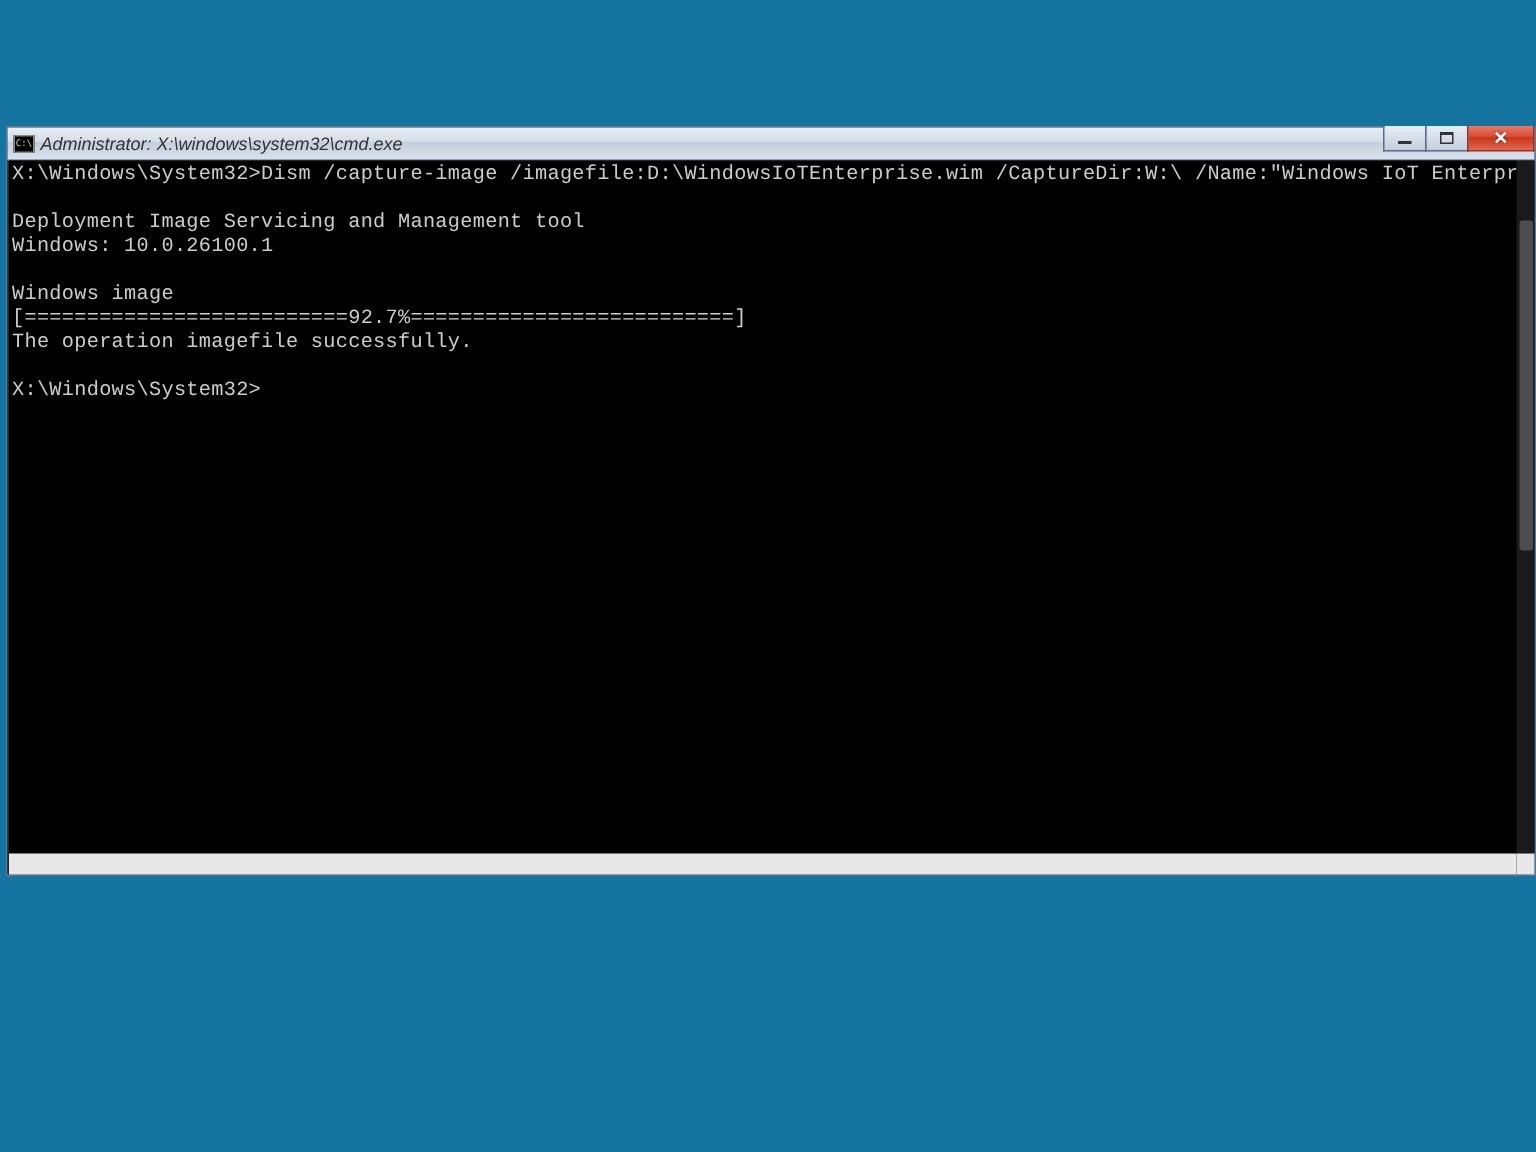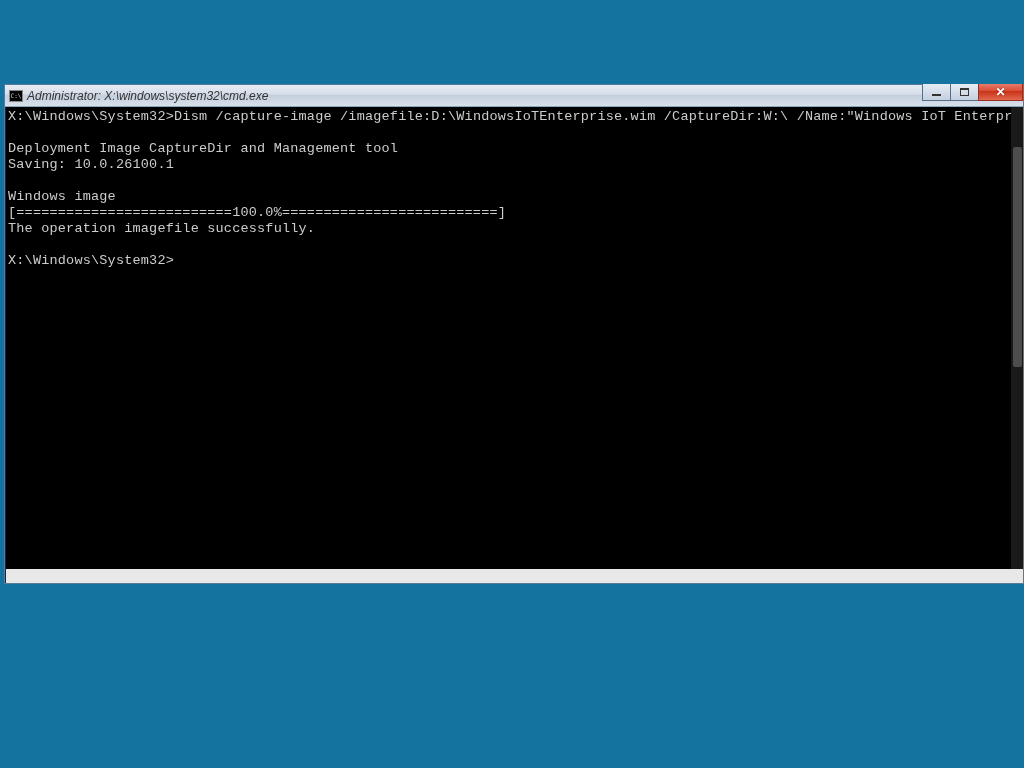--- a/index.html
+++ b/index.html
@@ -159,25 +159,25 @@
         <div class="ctrl-glyph-max"></div>
       </div>
       <div class="ctrl-btn ctrl-close">
         <span class="ctrl-glyph-close">✕</span>
       </div>
     </div>
   </div>
 
   <div class="terminal"><span>X:\Windows\System32&gt;</span><span>Dism /capture-image /imagefile:D:\WindowsIoTEnterprise.wim /CaptureDir:W:\ /Name:"Windows IoT Enterprise"</span>
 <span></span>
-<span>Deployment Image CaptureDir and Management tool</span>
-<span>Saving: 10.0.26100.1</span>
+<span>Deployment Image Servicing and Management tool</span>
+<span>Windows: 10.0.26100.1</span>
 <span></span>
 <span>Windows image</span>
-<span>[==========================100.0%==========================]</span>
+<span>[==========================92.7%==========================]</span>
 <span>The operation imagefile successfully.</span>
 <span></span>
 <span>X:\Windows\System32&gt;</span></div>
 
   <div class="scrollbar-v">
     <div class="scroll-thumb-v"></div>
   </div>
   <div class="scrollbar-h"></div>
   <div class="scroll-corner"></div>
 </div>

